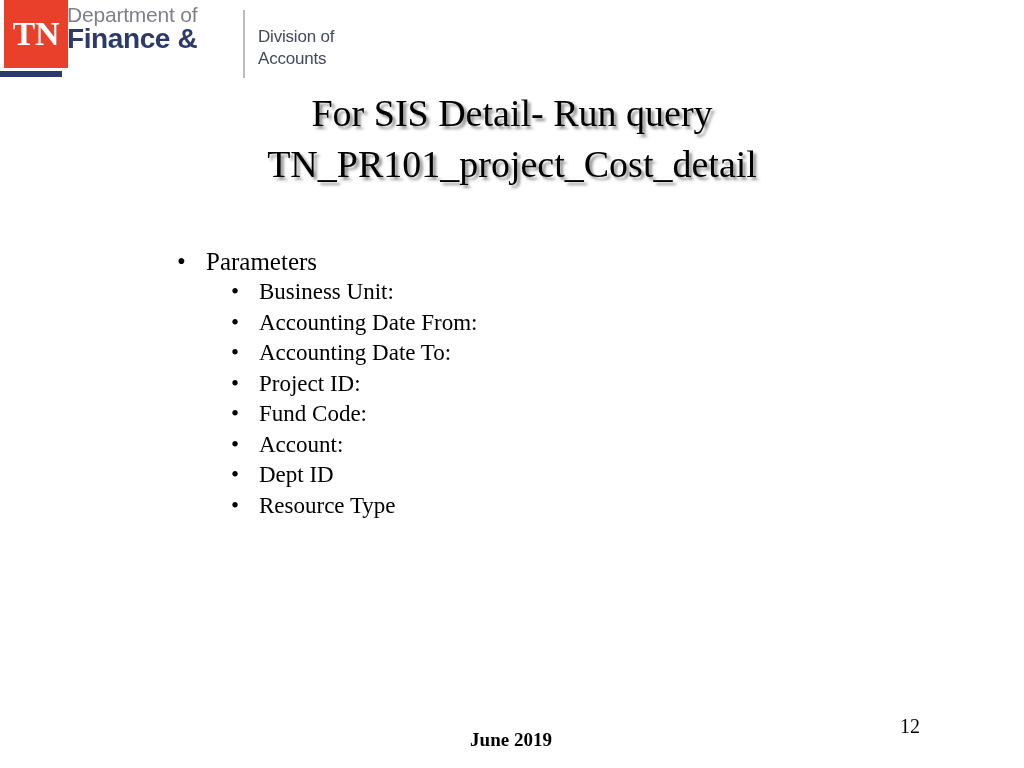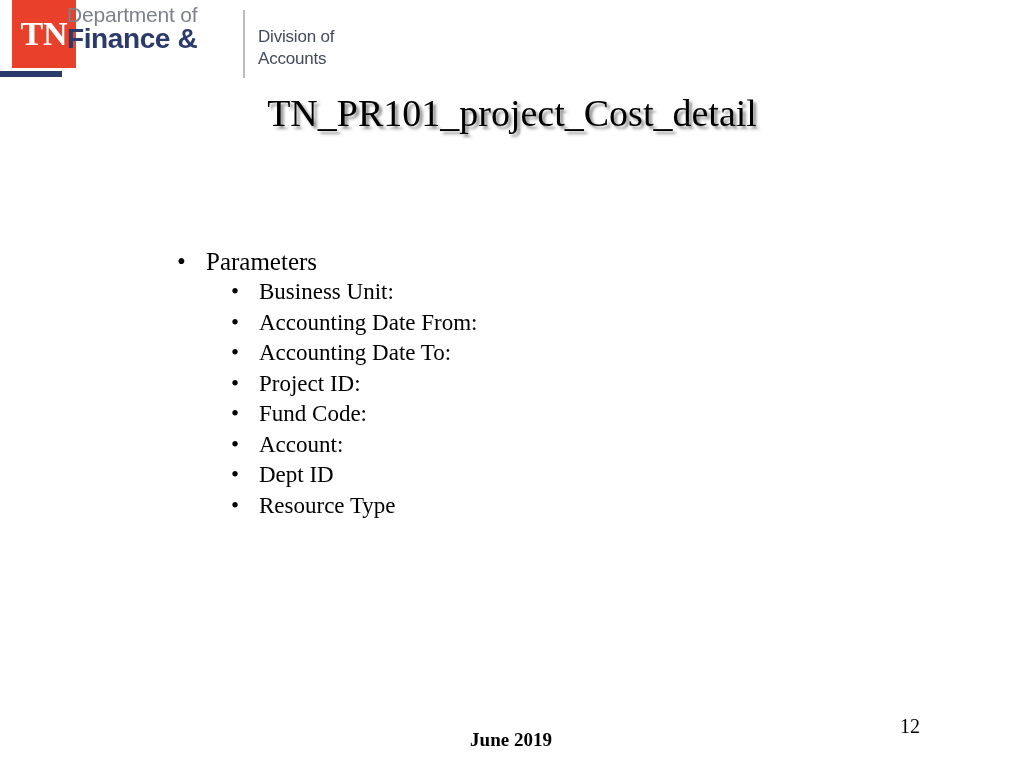--- a/index.html
+++ b/index.html
@@ -26,21 +26,21 @@
   
   .logo-wrap {
     position: absolute;
     left: 0;
     top: 0;
     width: 340px;
     height: 92px;
   }
   .tn-mark {
     position: absolute;
-    left: 12px;
+    left: 4px;
     top: 0;
     width: 64px;
     height: 68px;
     background: #e8402a;
     color: #ffffff;
     font-family: "Liberation Serif", "DejaVu Serif", serif;
     font-weight: bold;
     font-size: 34px;
     line-height: 68px;
     text-align: center;
@@ -196,20 +196,21 @@
       <div class="dept-fin">Finance &amp;</div>
     </div>
     <div class="logo-divider"></div>
     <div class="division-lines">
       <div>Division of</div>
       <div>Accounts</div>
     </div>
   </div>
 
   <div class="title-block">
+    <span class="t-line">For SIS Detail- Run query</span>
     <span class="t-line">TN_PR101_project_Cost_detail</span>
   </div>
 
   <div class="body-block">
     <div class="lvl1">
       <span class="bullet">•</span>
       <span>Parameters</span>
     </div>
 
     <div class="lvl2">

